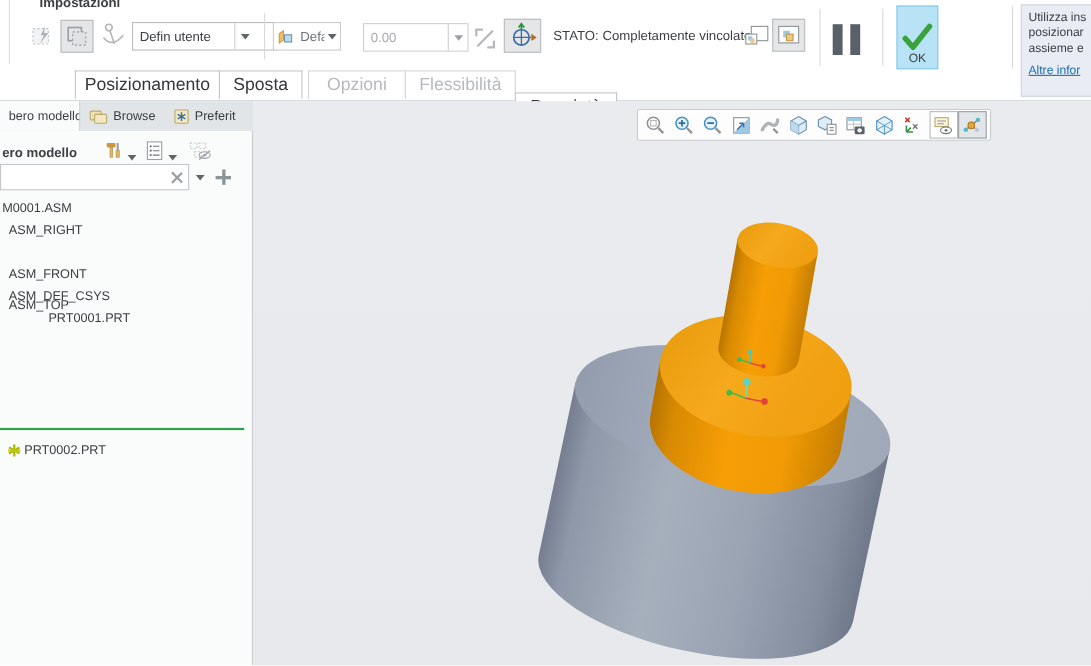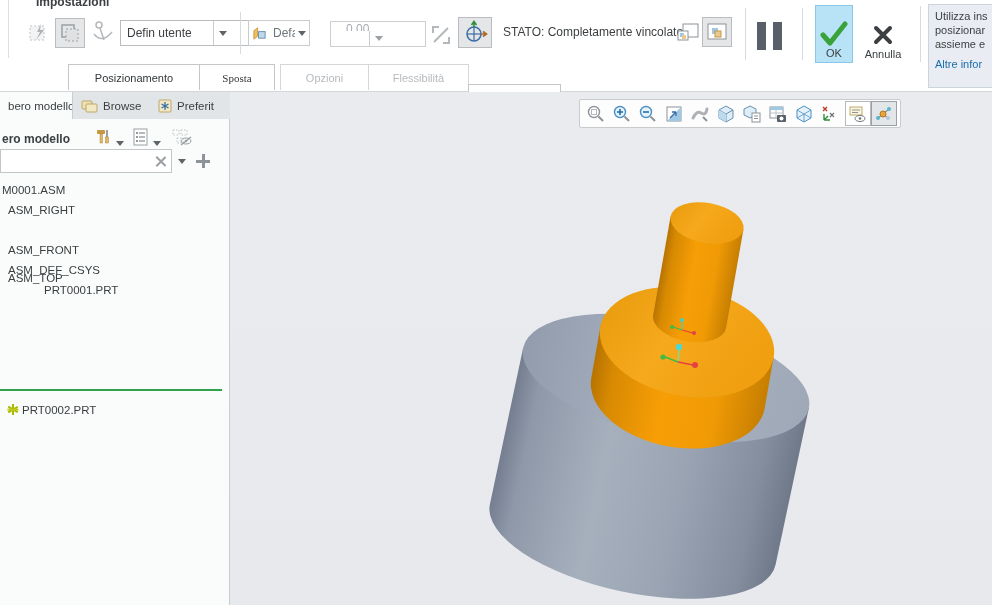--- a/index.html
+++ b/index.html
@@ -18,23 +18,23 @@
   .combo .arrow-box { width:18px; height:100%; border-left:1px solid #c9ccce; display:flex; align-items:center; justify-content:center; }
   .tri-down { width:0; height:0; border-left:4px solid transparent; border-right:4px solid transparent; border-top:5px solid #5f6468; }
   .tri-down.dim { border-top-color:#9aa0a4; }
   .vsep { position:absolute; width:1px; background:#d8dbdd; }
   .status-text { position:absolute; left:503px; top:25px; font-size:12px; color:#3b3f42; white-space:nowrap; }
   .pause-bars { position:absolute; left:757px; top:22px; width:26px; height:28px; display:flex; gap:7px; }
   .pause-bars div { width:9px; height:28px; background:#5a6069; }
   .ok-btn { position:absolute; left:815px; top:5px; width:38px; height:58px; background:#b8e3f6; border:1px solid #86c8e6; display:flex; flex-direction:column; align-items:center; justify-content:flex-end; padding-bottom:3px; font-size:11px; }
   .cancel-btn { position:absolute; left:856px; top:5px; width:54px; height:58px; display:flex; flex-direction:column; align-items:center; justify-content:flex-end; padding-bottom:3px; font-size:11px; }
   .info-panel { position:absolute; left:928px; top:4px; width:70px; height:84px; background:#e9edf3; border:1px solid #ccd4de; padding:4px 0 0 6px; font-size:11px; line-height:14px; color:#3b3f42; overflow:hidden; }
-  .info-panel .link { display:inline-block; margin-top:6px; color:#1a6dad; white-space:nowrap; }
+  .info-panel .link { display:inline-block; margin-top:6px; color:#1a6dad; text-decoration:underline; white-space:nowrap; }
   .tabs-row { position:absolute; left:0; top:64px; width:992px; height:27px; }
-  .tab { position:absolute; top:0; height:26px; background:#fff; border:1px solid #c3c7ca; border-bottom:none; display:flex; align-items:center; justify-content:center; font-size:11px; color:#33373a; }
+  .tab { position:absolute; top:0; height:26px; background:#fff; border:1px solid #c3c7ca; border-bottom:none; display:flex; align-items:center; justify-content:center; font-size:16px; color:#33373a; }
   .tab.disabled { color:#b6babd; border-color:#d4d7d9; }
 
   
   .navigator { position:absolute; left:0; top:92px; width:230px; height:513px; background:#fafcfc; border-right:1px solid #c9cdd0; }
   .nav-tabs { position:absolute; left:0; top:0; width:230px; height:27px; background:#e2e5e7; display:flex; }
   .nav-tab { height:27px; display:flex; align-items:center; gap:5px; padding:0 8px; font-size:11.5px; color:#3b3f42; white-space:nowrap; overflow:hidden; }
   .nav-tab.active { background:#fafcfc; border-right:1px solid #c9cdd0; }
   .nav-header { position:absolute; left:0; top:28px; width:230px; height:26px; display:flex; align-items:flex-end; }
   .nav-header .title { font-size:12px; font-weight:bold; margin-left:2px; width:88px; white-space:nowrap; overflow:hidden; }
   .hdr-ico { display:flex; align-items:center; margin-left:4px; }
@@ -106,21 +106,21 @@
       <svg width="15" height="15" viewBox="0 0 16 16" style="margin-left:3px;">
         <path d="M2 14 L2 5 L6 2 L6 11 Z" fill="#f0c060" stroke="#c89840"></path>
         <rect x="7" y="6" width="7" height="7" fill="#bcd9ee" stroke="#6b8fa8"></rect>
       </svg>
       <div class="txt" style="width:28px;color:#6e7478;">Defa</div>
       <div class="arrow-box" style="border-left:none;width:14px;">
           <div class="tri-down"></div>
         </div>
     </div>
 
-    <div class="combo" style="left:330px;top:21px;width:96px;border-color:#cdd0d2;flex-direction:column;">
+    <div class="combo" style="left:330px;top:21px;width:96px;border-color:#cdd0d2;">
       <div class="txt" style="width:76px;color:#a6abaf;">0.00</div>
       <div class="arrow-box">
           <div class="tri-down dim"></div>
         </div>
     </div>
 
     <div class="rb-btn" style="left:428px;top:22px;width:26px;height:26px;">
       <svg width="22" height="22" viewBox="0 0 22 22">
         <line x1="4" y1="18" x2="18" y2="4" stroke="#b4b8bb" stroke-width="2"></line>
         <path d="M3 9 L3 3 L9 3" fill="none" stroke="#b4b8bb" stroke-width="2"></path>
@@ -164,39 +164,33 @@
       </div>
 
     <div class="vsep" style="left:802px;top:8px;height:52px;"></div>
 
     <div class="ok-btn">
       <svg width="30" height="26" viewBox="0 0 30 26">
         <path d="M4 14 L11 22 L26 3" fill="none" stroke="#3aa23a" stroke-width="5" stroke-linecap="round" stroke-linejoin="round"></path>
       </svg>
       <span>OK</span>
     </div>
-    <div class="cancel-btn">
-      <svg width="20" height="26" viewBox="0 0 20 26">
-        <path d="M3 6 L17 20 M17 6 L3 20" stroke="#3b3f42" stroke-width="4" stroke-linecap="round"></path>
-      </svg>
-      <span>Annulla</span>
-    </div>
 
     <div class="vsep" style="left:920px;top:6px;height:56px;"></div>
 
     <div class="info-panel">
       <div>Utilizza ins</div>
       <div>posizionar</div>
       <div>assieme e</div>
       <a class="link">Altre infor</a>
     </div>
 
     <div class="tabs-row">
       <div class="tab" style="left:68px;width:132px;">Posizionamento</div>
-      <div class="tab" style="left:199px;width:76px;font-family:Liberation Serif, serif;">Sposta</div>
+      <div class="tab" style="left:199px;width:76px;">Sposta</div>
       <div class="tab disabled" style="left:280px;width:89px;">Opzioni</div>
       <div class="tab disabled" style="left:368px;width:101px;">Flessibilità</div>
       <div class="tab" style="left:468px;width:93px;margin-top:20px;">Proprietà</div>
     </div>
   </div>
 
   <div class="navigator">
     <div class="nav-tabs">
       <div class="nav-tab active" style="width:73px;">
         <span>bero modello</span>

